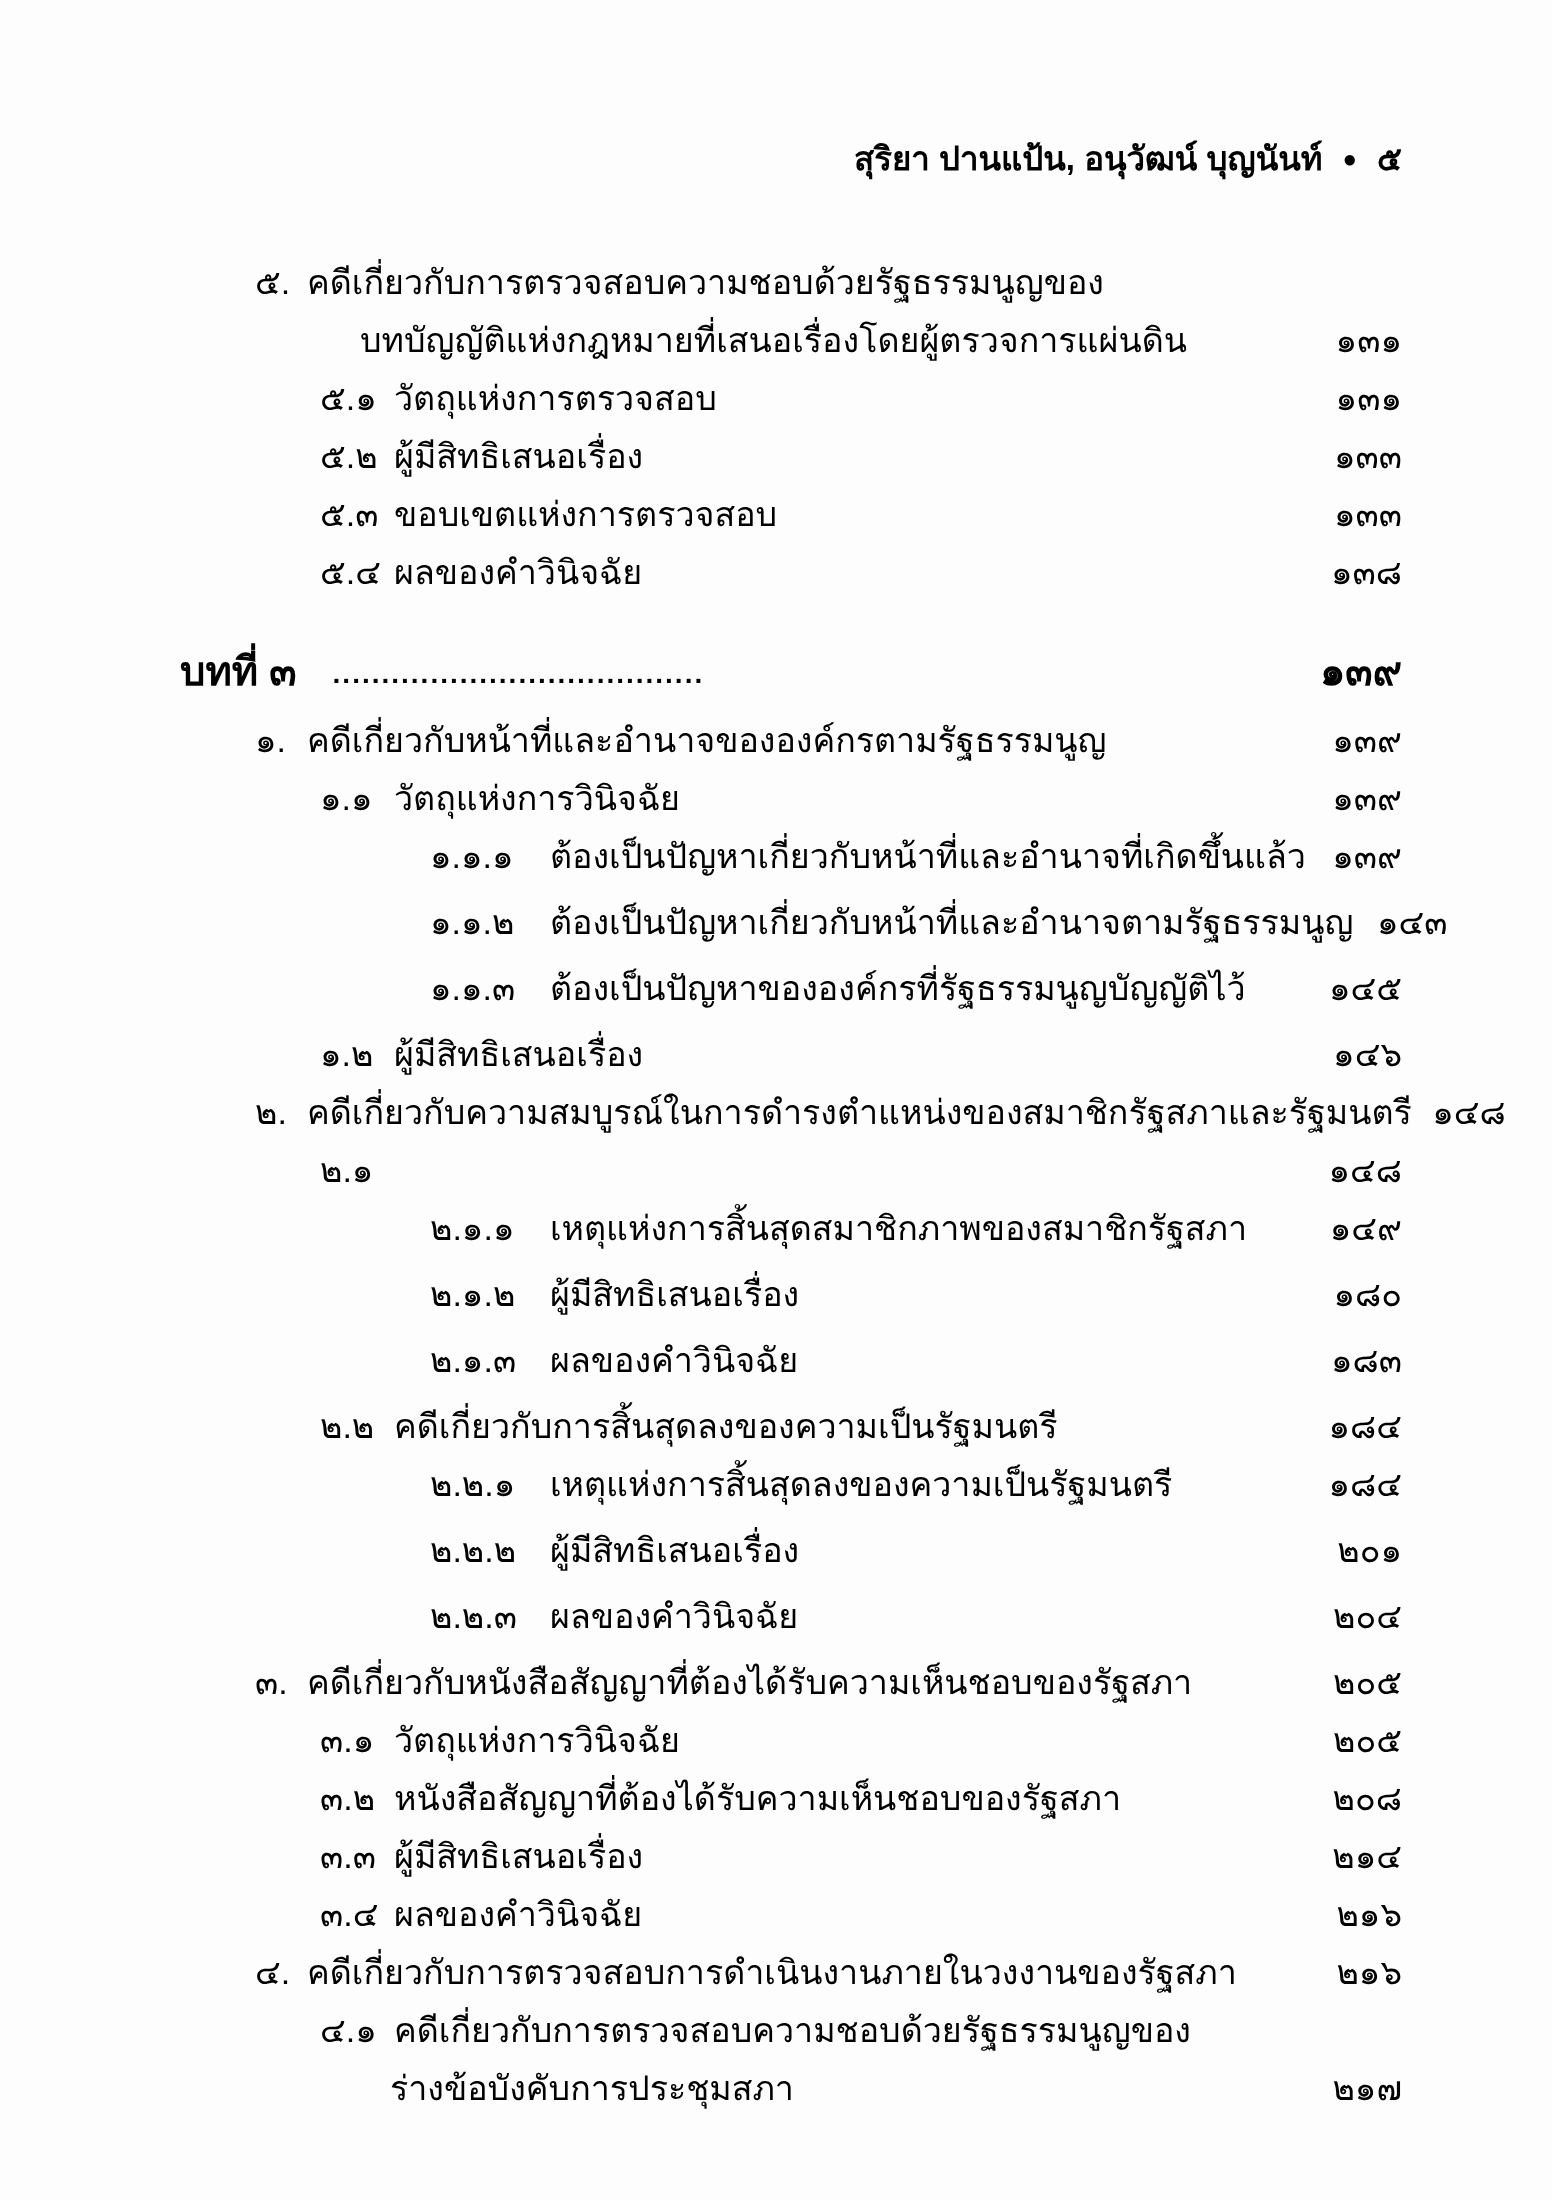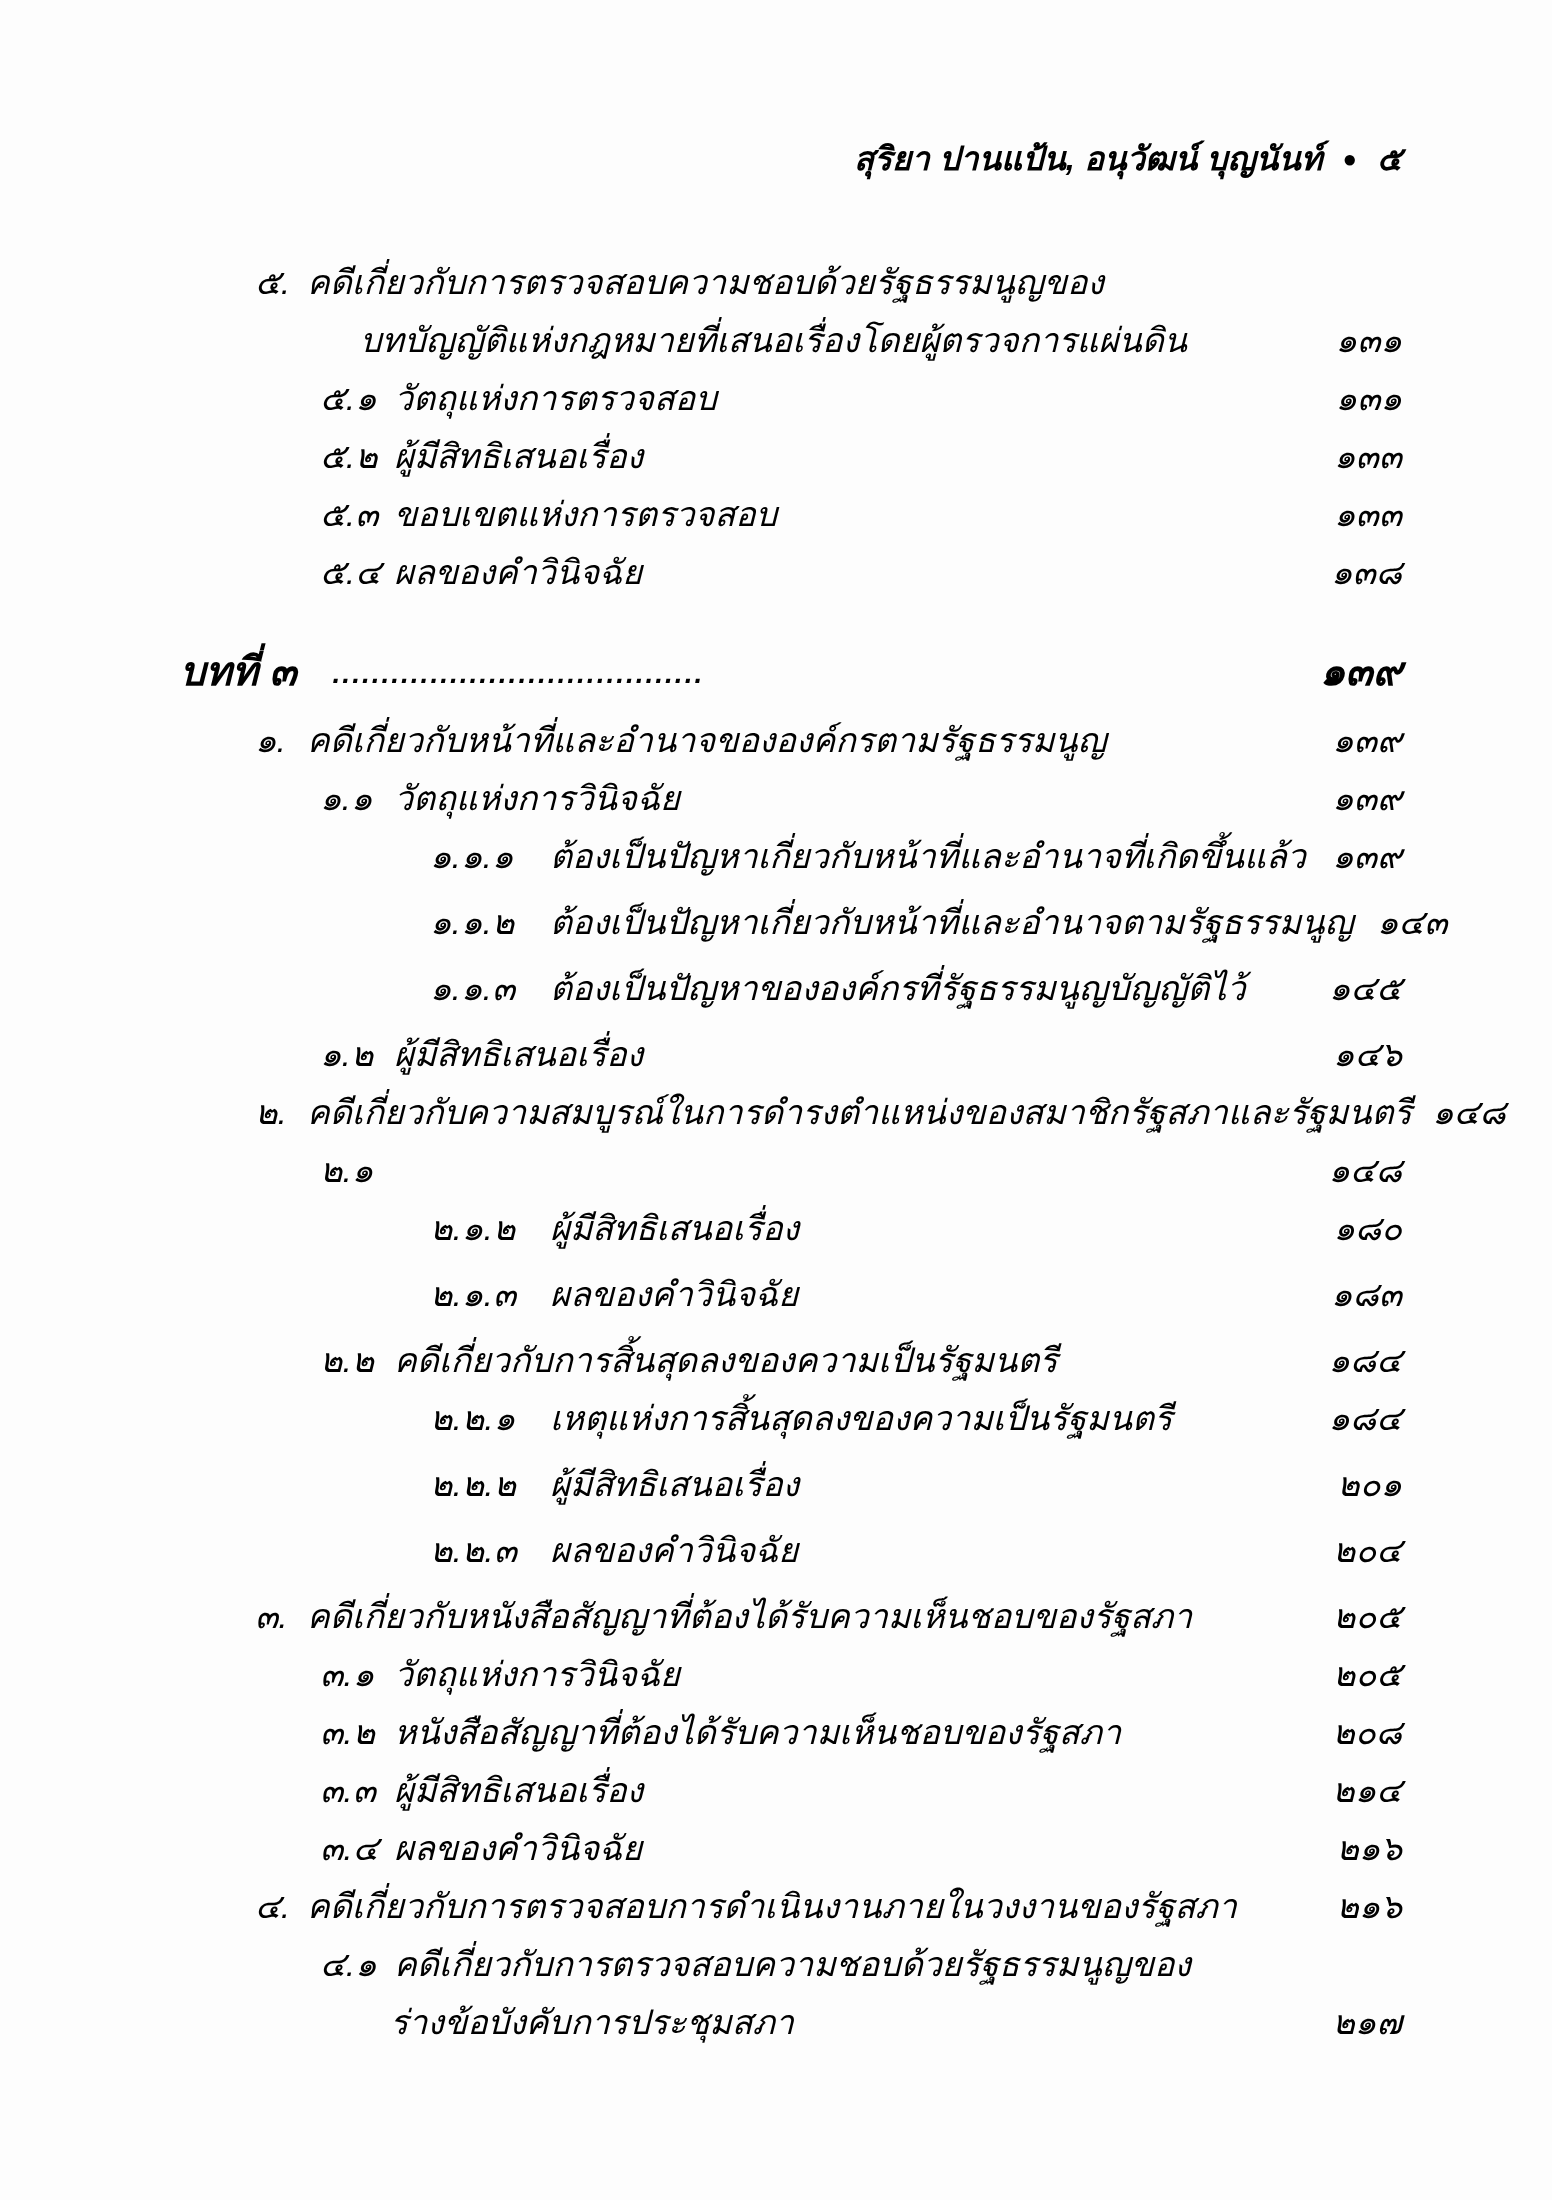--- a/index.html
+++ b/index.html
@@ -3,21 +3,20 @@
 <meta charset="utf-8">
 <style>
   html,body{margin:0;padding:0;background:#e8e8e8;}
   .page{
     position:relative;
     width:1552px;height:2200px;
     background:#fdfdfd;
     color:#000;
     font-family:"Liberation Sans","DejaVu Sans",sans-serif;
     overflow:hidden;
-    font-style:italic;
   }
   .running-header{
     position:absolute;top:138px;right:150px;
     display:flex;align-items:center;gap:20px;
     font-size:33px;font-weight:600;line-height:1.3;
     white-space:nowrap;
   }
   .running-header .bullet{font-size:24px;line-height:1;}
   .toc{
     position:absolute;top:258px;left:180px;right:150px;
@@ -160,20 +159,26 @@
       <span class="filler"></span>
       <span class="pagenum">๑๔๘</span>
     </div>
 
     <div class="row lvl2">
       <span class="num">๒.๑</span>
       <span class="filler"></span>
       <span class="pagenum">๑๔๘</span>
     </div>
 
+    <div class="row lvl3">
+      <span class="num">๒.๑.๑</span>
+      <span class="txt">เหตุแห่งการสิ้นสุดสมาชิกภาพของสมาชิกรัฐสภา</span>
+      <span class="filler"></span>
+      <span class="pagenum">๑๔๙</span>
+    </div>
 
     <div class="row lvl3">
       <span class="num">๒.๑.๒</span>
       <span class="txt">ผู้มีสิทธิเสนอเรื่อง</span>
       <span class="filler"></span>
       <span class="pagenum">๑๘๐</span>
     </div>
 
     <div class="row lvl3">
       <span class="num">๒.๑.๓</span>

